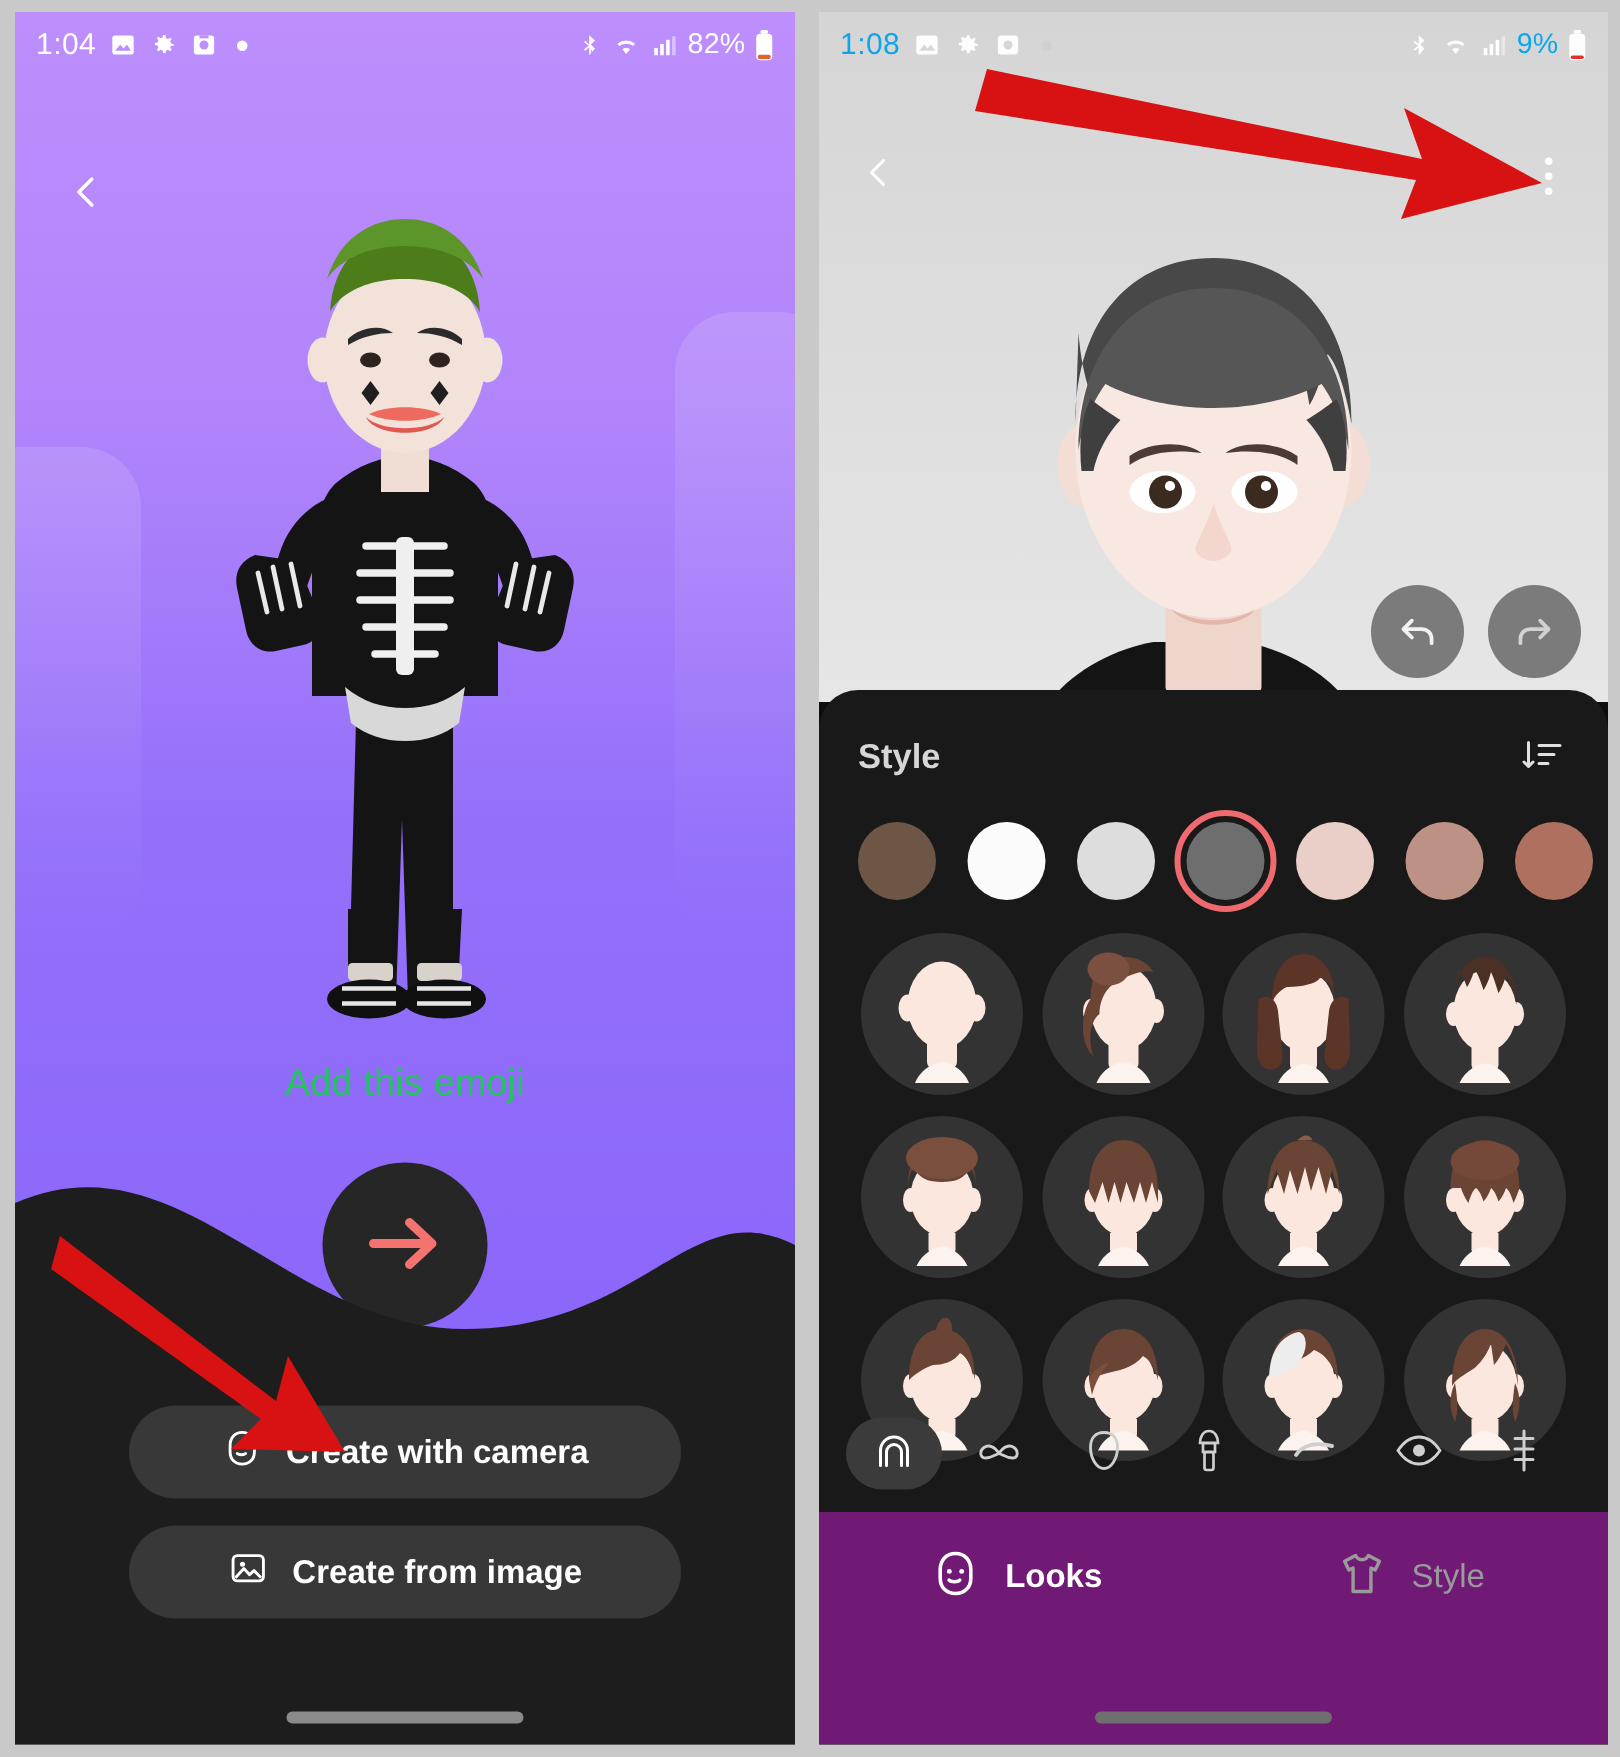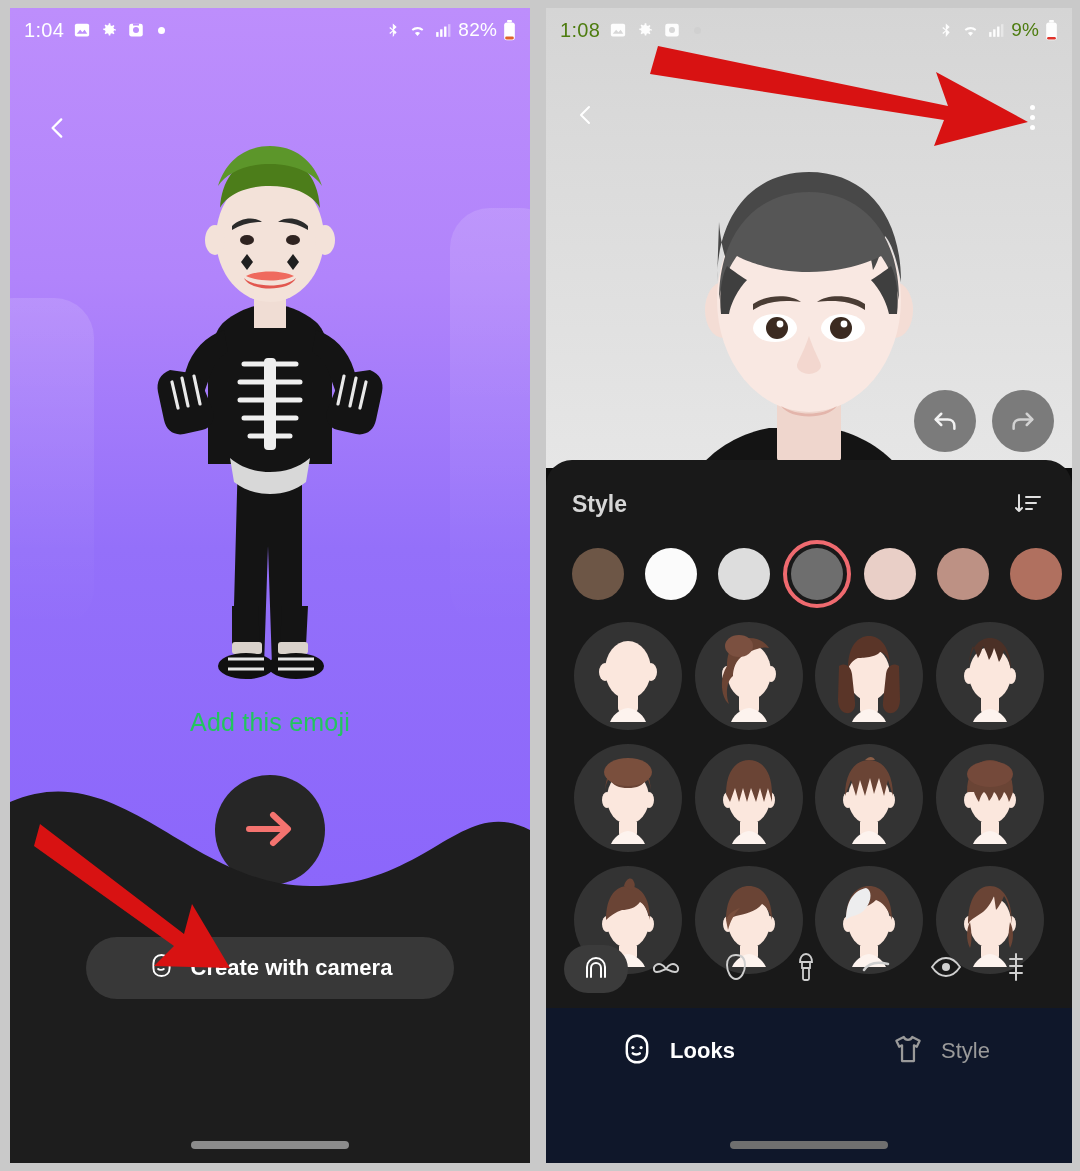--- a/index.html
+++ b/index.html
@@ -12,21 +12,21 @@
   .panel-right { left:546px; width:526px; background:#0d0d0d; }
 
   
   .statusbar { position:absolute; top:0; left:0; right:0; height:44px;
                display:flex; align-items:center; padding:0 14px; font-size:19px; }
   .sb-left { display:flex; align-items:center; gap:9px; }
   .sb-right { margin-left:auto; display:flex; align-items:center; gap:6px; }
   .sb-time { font-size:20px; letter-spacing:.3px; }
   .sb-pct { font-size:19px; letter-spacing:.2px; }
   .statusbar.light { color:#ffffff; }
-  .statusbar.dark  { color:#4d7c0f; }
+  .statusbar.dark  { color:#0ea5e9; }
   .ic { display:inline-block; line-height:0; }
   .dot-sm { width:7px; height:7px; border-radius:50%; background:currentColor; display:inline-block; margin-left:4px; }
 
   
   .purple-bg { position:absolute; left:0; top:0; width:520px; height:900px;
                background:linear-gradient(180deg,#bd8efc 0%,#b184fb 30%,#9470fa 60%,#8b66fb 100%); }
   .purple-bg .ghost { position:absolute; opacity:.13; }
   .ghost-l { left:-36px; top:290px; width:120px; height:330px; border-radius:40px;
              background:linear-gradient(180deg,#ffffff,rgba(255,255,255,0)); }
   .ghost-r { right:-30px; top:200px; width:110px; height:420px; border-radius:40px;
@@ -107,21 +107,21 @@
                       border:4px solid #ef6a6f; border-radius:50%; }
   .hcell svg { position:absolute; left:0; top:0; width:108px; height:108px; }
 
   .cats { position:absolute; left:0; bottom:0; width:526px; height:78px;
           display:flex; align-items:center; padding:0 18px; gap:6px; }
   .cat { width:64px; height:48px; border-radius:24px; display:flex; align-items:center;
          justify-content:center; cursor:pointer; flex:0 0 auto; }
   .cat.sel { background:#3b3b3b; }
   .cat svg { width:34px; height:34px; }
 
-  .tabbar { position:absolute; left:0; top:1000px; width:526px; height:155px; background:#0f172a; }
+  .tabbar { position:absolute; left:0; top:1000px; width:526px; height:155px; background:#701a75; }
   .tabs { display:flex; height:86px; }
   .tab { flex:1; display:flex; align-items:center; justify-content:center; gap:16px; cursor:pointer; }
   .tab svg { width:34px; height:34px; }
   .tab-label { font-size:22px; }
   .tab.active .tab-label { color:#ffffff; font-weight:bold; }
   .tab.inactive .tab-label { color:#9a9a9a; }
   .home-ind-r { position:absolute; left:50%; transform:translateX(-50%); bottom:14px;
                 width:158px; height:8px; border-radius:4px; background:#6f6f6f; }
 </style>
 </head>
@@ -281,20 +281,30 @@
         <svg viewBox="0 0 24 24">
             <path d="M12 2.6c-4.3 0-7.2 3.1-7.2 7.6v4c0 4.4 2.9 7.2 7.2 7.2s7.2-2.8 7.2-7.2v-4c0-4.5-2.9-7.6-7.2-7.6z" fill="none" stroke="#ffffff" stroke-width="1.7"></path>
             <circle cx="9.1" cy="11" r="1.15" fill="#ffffff"></circle>
             <circle cx="14.9" cy="11" r="1.15" fill="#ffffff"></circle>
             <path d="M9 15.1c.9 1 4.1 1 5 0" stroke="#ffffff" stroke-width="1.7" fill="none" stroke-linecap="round"></path>
           </svg>
       </span>
       <span>Create with camera</span>
     </button>
 
+    <button class="cta cta-2">
+      <span>
+        <svg viewBox="0 0 24 24">
+            <rect x="3" y="4.5" width="18" height="15" rx="2.6" fill="none" stroke="#ffffff" stroke-width="1.7"></rect>
+            <circle cx="8.6" cy="9.6" r="1.5" fill="#ffffff"></circle>
+            <path d="M4.4 17.6l5-5.4 3.4 3.6 2.6-2.4 4.2 4.2" stroke="#ffffff" stroke-width="1.7" fill="none" stroke-linejoin="round"></path>
+          </svg>
+      </span>
+      <span>Create from image</span>
+    </button>
 
     <div class="home-ind"></div>
   </div>
 
   <div class="panel panel-right">
 
     <div class="preview"></div>
 
     <div class="statusbar dark">
       <div class="sb-left">

